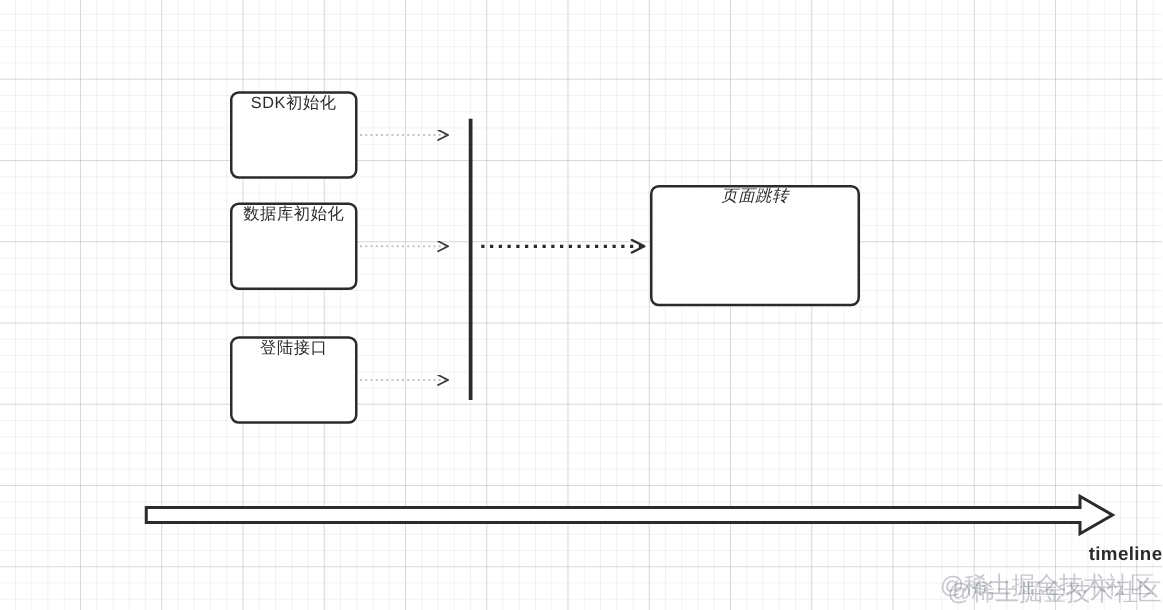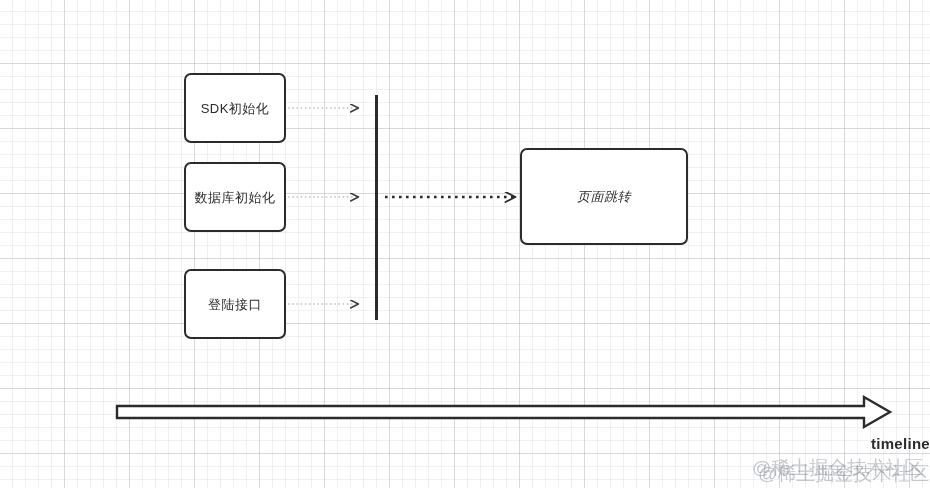--- a/index.html
+++ b/index.html
@@ -22,21 +22,20 @@
     background-position: -1px -2px, -1px -2px, -1px -2px, -1px -2px;
     font-family: "Liberation Sans", "DejaVu Sans", sans-serif;
   }
   .node {
     position: absolute;
     box-sizing: border-box;
     background: #ffffff;
     border: 2px solid #2b2b2b;
     border-radius: 7px;
     display: flex;
-    align-items: center;
     justify-content: center;
   }
   .node .node-label {
     font-size: 13px;
     color: #2b2b2b;
     letter-spacing: 0.5px;
     line-height: 1;
     white-space: nowrap;
   }
   #node-sdk      { left: 184px; top: 73px;  width: 102px; height: 70px; }

